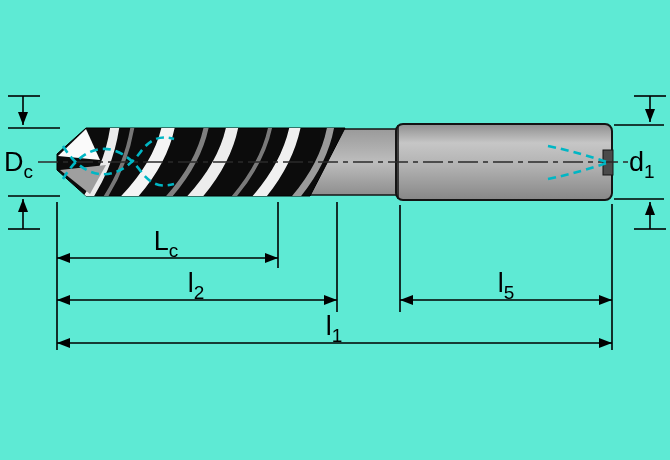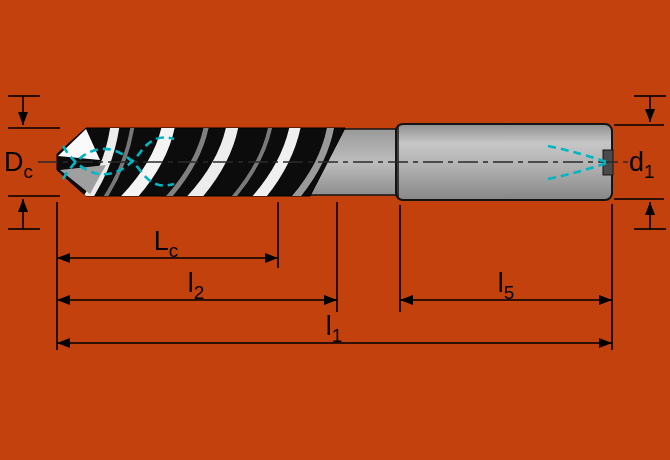--- a/index.html
+++ b/index.html
@@ -5,21 +5,21 @@
   html, body {
     margin: 0;
     padding: 0;
     background: #ffffff;
     font-family: "Liberation Sans", sans-serif;
   }
   .stage {
     position: relative;
     width: 670px;
     height: 460px;
-    background: #c2410c;
+    background: #5eead4;
     overflow: hidden;
   }
   svg text {
     font-family: "Liberation Sans", sans-serif;
     fill: #000000;
   }
   .dim-label { font-size: 27px; }
   .dim-sub   { font-size: 19px; }
 </style>
 </head>

